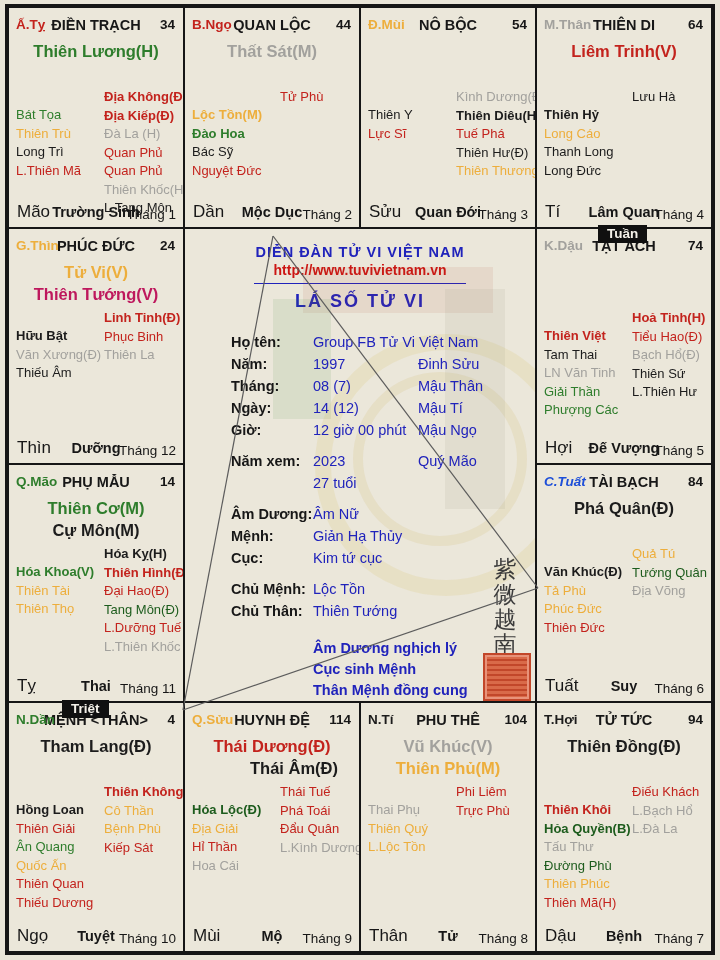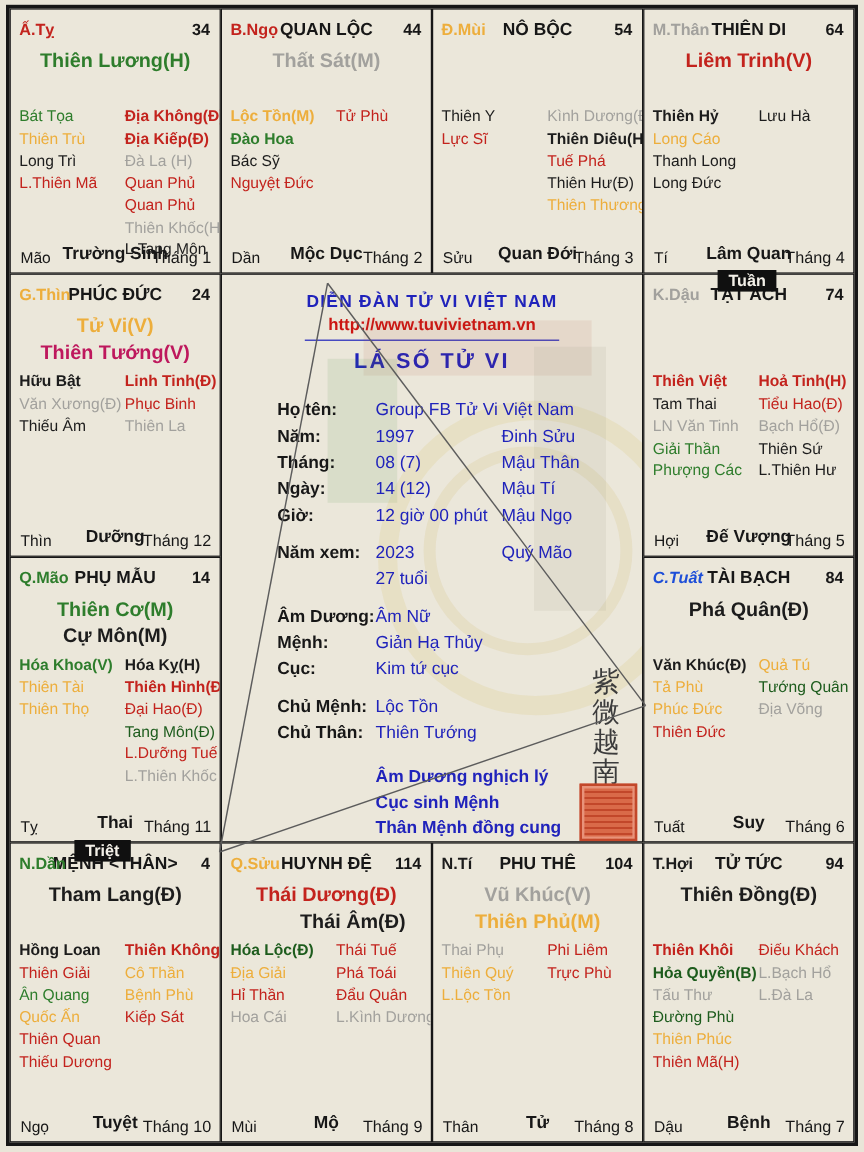--- a/index.html
+++ b/index.html
@@ -7,26 +7,26 @@
   #board{position:absolute;left:5px;top:4px;right:5px;bottom:5px;border:3px solid #161616;background:#ebe7da;display:grid;grid-template-columns:repeat(4,1fr);grid-template-rows:221px 236px 238px auto;}
   .cell{position:relative;border:1px solid #161616;overflow:hidden;z-index:1;}
   .center-cell{position:relative;grid-row:2/4;grid-column:2/4;border:1px solid #161616;overflow:hidden;z-index:1;}
   .hdr{position:relative;height:22px;padding-top:9px;}
   .canchi{position:absolute;left:7px;top:9px;font-size:13.5px;font-weight:bold;}
   .pname{display:block;text-align:center;font-size:14.5px;font-weight:bold;color:#171717;}
   .pnum{position:absolute;right:8px;top:9px;font-size:13.5px;font-weight:bold;color:#171717;}
   .mains{height:46px;padding-top:1px;}
   .main-star{text-align:center;font-size:16.5px;font-weight:bold;line-height:22px;}
   .cols{position:relative;padding:2px 0 0 7px;}
-  .col-l{position:absolute;left:7px;top:2px;width:88px;}
+  .col-l{position:absolute;left:7px;top:20px;width:88px;}
   .col-r{position:absolute;left:95px;top:2px;width:82px;}
   .star{font-size:13px;line-height:18.5px;white-space:nowrap;}
   .b{font-weight:bold;}
   .ftr{position:absolute;left:0;right:0;bottom:5px;height:18px;}
-  .chi{position:absolute;left:8px;bottom:0;font-size:13px;color:#171717;}
+  .chi{position:absolute;left:8px;bottom:0;font-size:17px;color:#171717;}
   .stage{display:block;text-align:center;font-size:14.5px;font-weight:bold;color:#171717;}
   .month{position:absolute;right:7px;bottom:0;font-size:13.5px;color:#171717;}
   
   .badge{position:absolute;background:#101010;color:#f3f0e8;font-size:13.5px;font-weight:bold;padding:1px 9px 2px;z-index:6;}
   #badge-tuan{left:598px;top:225px;}
   #badge-triet{left:62px;top:700px;}
   
   .c-head{margin-top:15px;text-align:center;}
   .forum-title{font-size:14.5px;font-weight:bold;color:#2023bb;letter-spacing:1px;}
   .forum-url{font-size:14px;font-weight:bold;color:#cc1512;margin-top:2px;}
@@ -367,20 +367,21 @@
     </div>
     <div class="ftr">
       <span class="chi">Dần</span>
       <span class="stage">Mộc Dục</span>
       <span class="month">Tháng 2</span>
     </div>
   </div>
       <div class="cell" style="grid-area: 1 / 1;">
     <div class="hdr">
       <span class="canchi" style="color: rgb(195, 35, 29);">Ấ.Tỵ</span>
+      <span class="pname">ĐIỀN TRẠCH</span>
       <span class="pnum">34</span>
     </div>
     <div class="mains">
           <div class="main-star b" style="color: rgb(46, 125, 44);">Thiên Lương(H)</div>
         </div>
     <div class="cols">
       <div class="col-l">
             <div class="star" style="color: rgb(46, 125, 44);">Bát Tọa</div>
             <div class="star" style="color: rgb(237, 174, 60);">Thiên Trù</div>
             <div class="star" style="color: rgb(28, 28, 28);">Long Trì</div>

